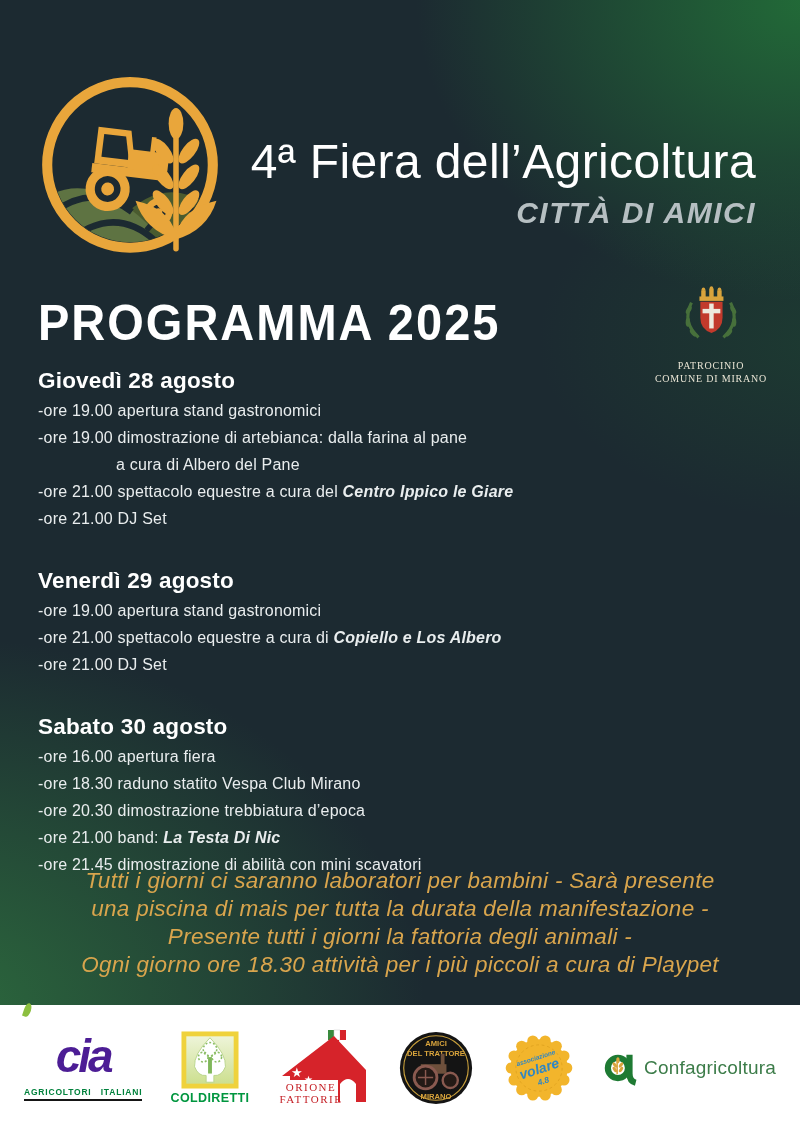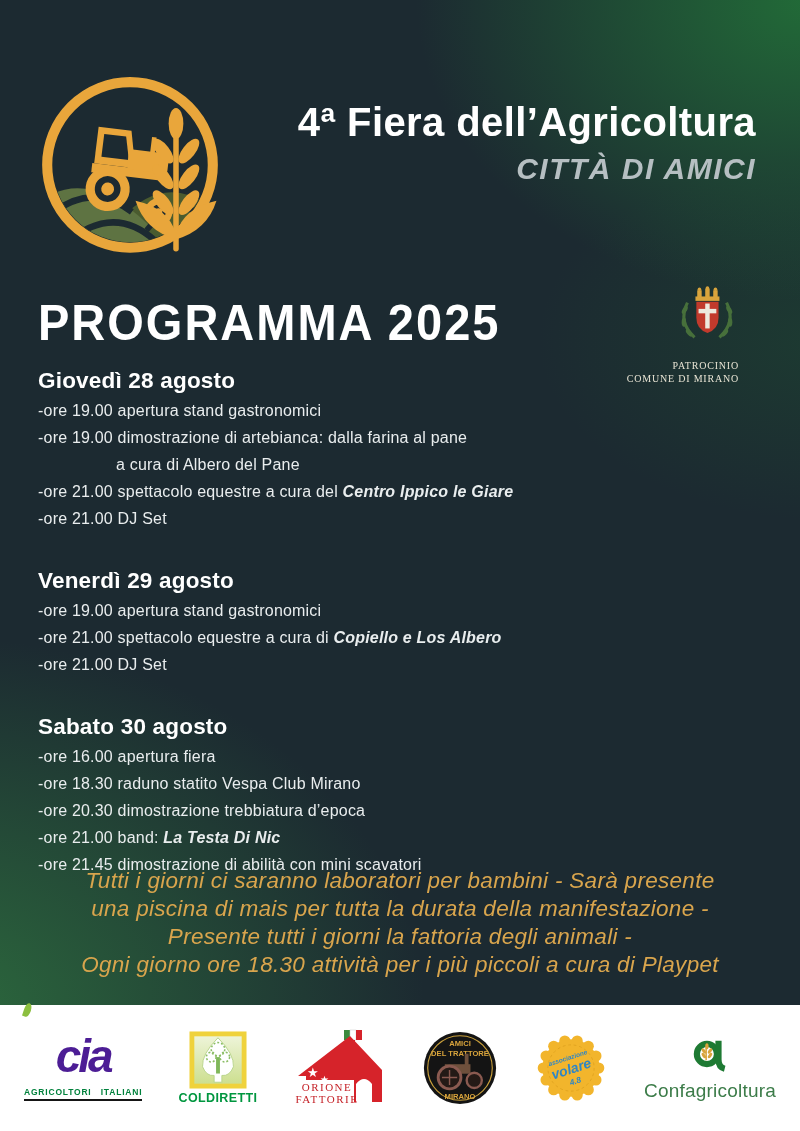--- a/index.html
+++ b/index.html
@@ -13,54 +13,54 @@
       radial-gradient(ellipse 720px 560px at -8% 90%,  rgba(45,110,62,.95), rgba(45,110,62,0) 68%),
       radial-gradient(ellipse 420px 260px at 104% 30%, rgba(30,90,50,.35),  rgba(30,90,50,0) 70%),
       #1C2A31;
   }
 
   
   .logo-badge { position:absolute; left:38px; top:72px; width:184px; height:184px; }
   .logo-badge svg { width:100%; height:100%; }
 
   .header-titles { position:absolute; right:44px; top:100px; text-align:right; }
-  .fair-title { color:#fff; font-size:40px; font-weight:700; letter-spacing:.4px; line-height:1.12; }
+  .fair-title { color:#fff; font-size:48px; font-weight:400; letter-spacing:.4px; line-height:1.12;margin-top:35px; }
   .city-subtitle { color:#B6BFC2; font-size:30px; font-style:italic; font-weight:600; letter-spacing:1.5px; margin-top:7px; }
   .date-range { color:#fff; font-size:25px; font-style:italic; font-weight:700; letter-spacing:.3px; margin-top:6px; }
 
   
   .program-wrap { position:absolute; left:38px; top:293px; width:724px; }
   .program-heading { color:#fff; font-size:47px; font-weight:800; letter-spacing:2px; transform:scaleY(1.06); transform-origin:left top; margin-bottom:20px; }
 
   .day { margin-bottom:36px; }
   .day h3 { color:#fff; font-size:22.5px; font-weight:700; margin-bottom:3px; letter-spacing:.2px; }
   .day p { color:#E9EDEE; font-size:16px; font-weight:400; line-height:27px; letter-spacing:.2px; }
   .day p.indent { padding-left:78px; }
   .day .em { font-weight:700; font-style:italic; }
 
-  .patronage { position:absolute; right:61px; top:280px; width:116px; text-align:right; }
+  .patronage { position:absolute; right:31px; top:280px; width:116px; text-align:center; }
   .patronage svg { width:64px; height:72px; }
   .patronage-caption { color:#E8E4D4; font-family:"Liberation Serif", serif; font-size:10px; letter-spacing:.8px; line-height:13px; margin-top:3px; }
 
   
   .notes { position:absolute; left:18px; right:18px; top:867px; text-align:center; }
   .notes p { color:#D9A54D; font-size:22.5px; font-style:italic; font-weight:500; line-height:28px; letter-spacing:.3px; }
 
   
   .footer { position:absolute; left:0; bottom:0; width:800px; height:126px; background:#fff;
             display:flex; align-items:center; justify-content:space-between; padding:0 24px; }
   .sponsor { display:flex; flex-direction:column; align-items:center; }
 
   .cia-mark { position:relative; color:#4c1d95; font-size:46px; font-weight:800; font-style:italic; letter-spacing:-3px; line-height:.95; }
   .cia-tick { position:absolute; left:24px; top:-2px; width:7px; height:14px; background:#8CBF3F; border-radius:50% 50% 50% 0; transform:rotate(18deg); }
   .cia-label { margin-top:9px; color:#00813C; font-size:8.5px; font-weight:700; letter-spacing:.8px; word-spacing:6px; border-bottom:2px solid #151515; padding-bottom:2px; }
 
   .cold-label { margin-top:2px; color:#00963F; font-size:12.5px; font-weight:800; letter-spacing:.4px; }
 
-  .confagri { flex-direction:column; gap:6px; align-items:center; }
+  .confagri { flex-direction:row; gap:6px; align-items:center; }
   .confagri-label { color:#3C7C49; font-size:19px; font-weight:500; letter-spacing:.2px; }
 </style>
 </head>
 <body>
 
 <div class="poster">
 
   <div class="logo-badge">
     <svg viewBox="0 0 200 200" aria-hidden="true">
       <defs>

